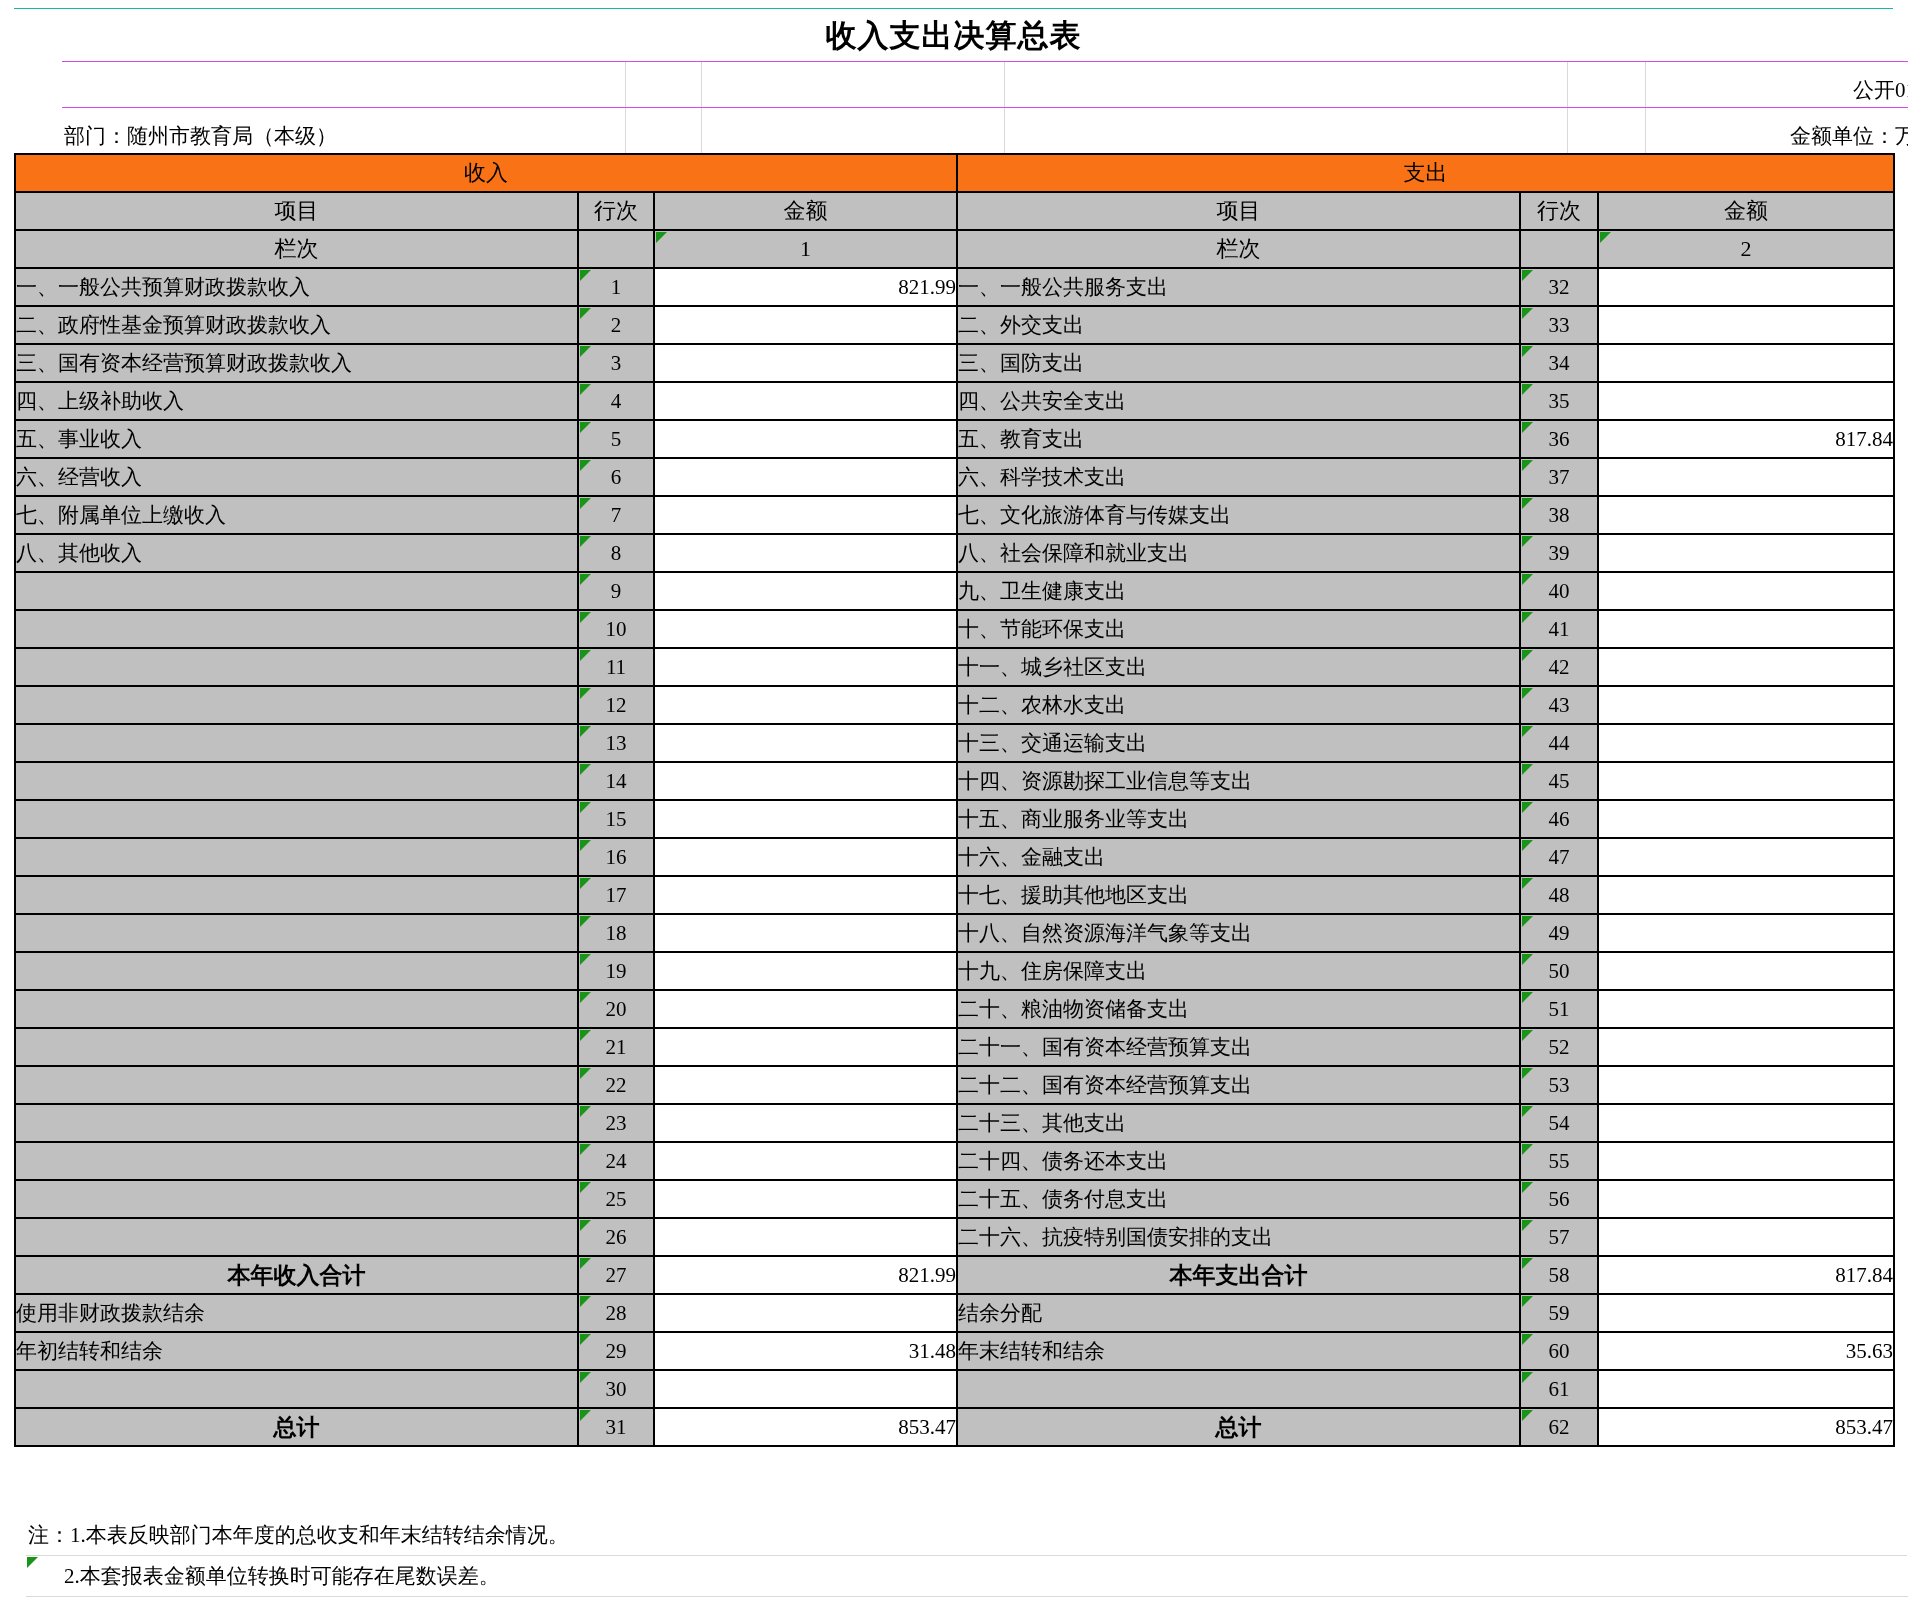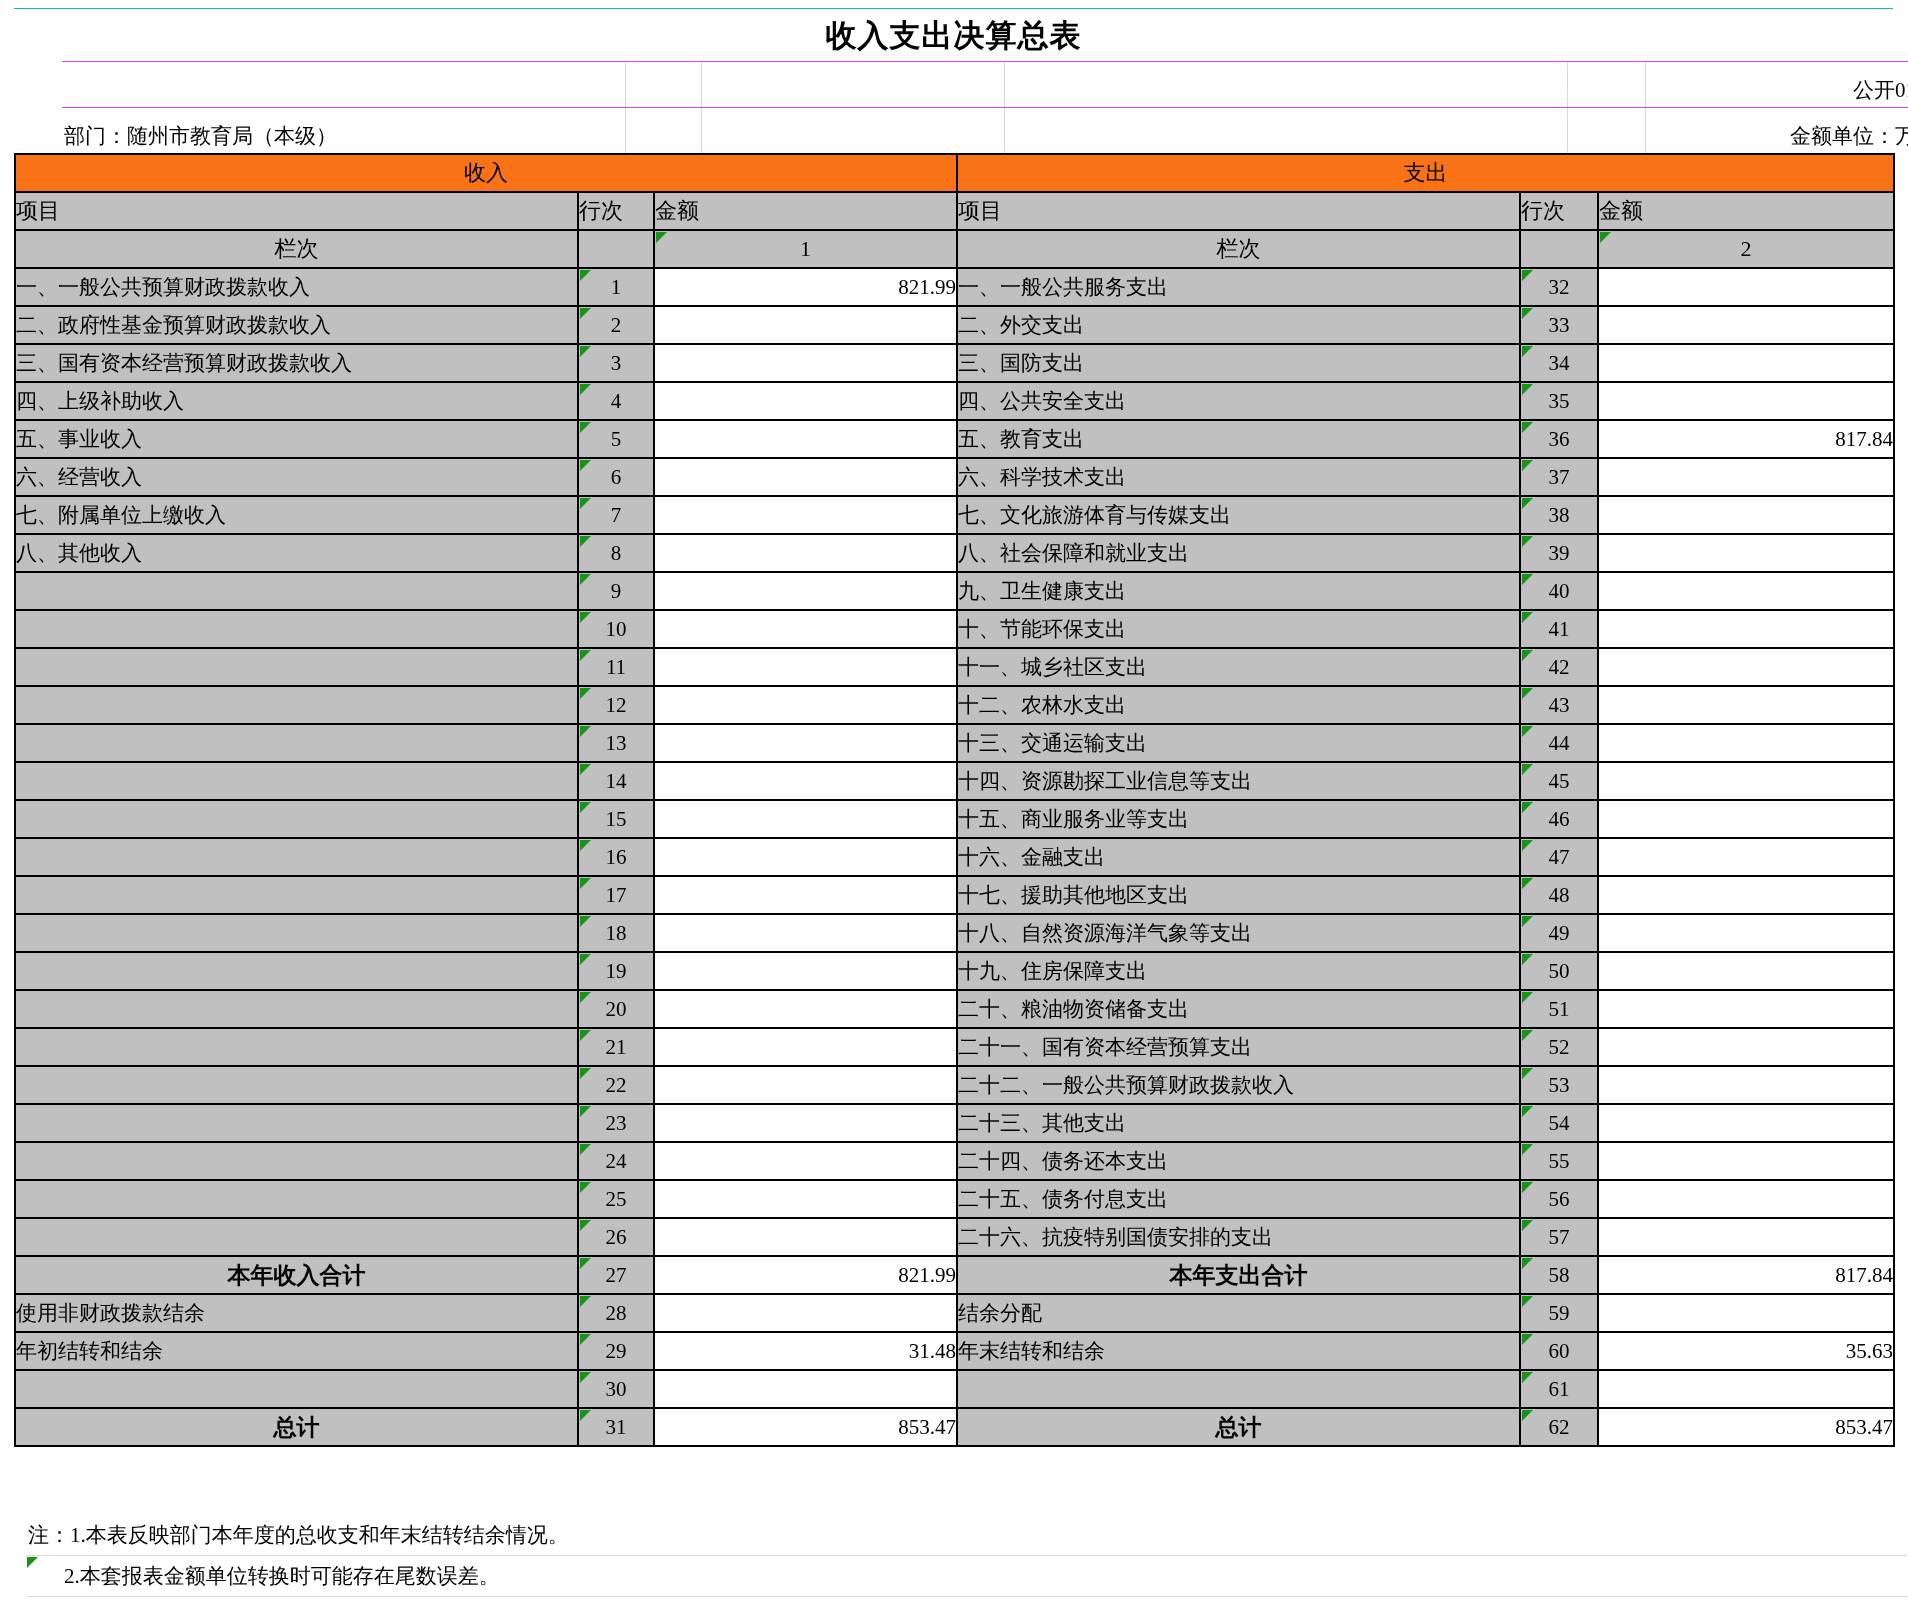--- a/index.html
+++ b/index.html
@@ -26,21 +26,21 @@
   }
   table.main{
     position:absolute;left:14px;top:153px;width:1879px;
     border-collapse:collapse;table-layout:fixed;
   }
   table.main th,table.main td{
     border:2px solid #000;padding:0;overflow:hidden;white-space:nowrap;
     font-weight:normal;font-size:21px;
   }
   tr.band th{height:36px;background:#f97316;text-align:center;font-size:22px;}
-  tr.cols th{height:36px;background:#c0c0c0;text-align:left;font-size:22px;}
+  tr.cols th{height:36px;background:#c0c0c0;text-align:center;font-size:22px;}
   tr.colindex th{height:36px;background:#c0c0c0;text-align:center;font-size:22px;}
   tbody tr{height:38px;}
   td.c-item{background:#c0c0c0;text-align:left;padding-left:5px;font-size:21px;}
   td.c-item.tot{text-align:center;font-weight:bold;font-size:23px;padding-left:0;margin-top:8px;}
   td.c-no{background:#c0c0c0;text-align:center;font-size:22px;}
   td.c-amt{background:#ffffff;text-align:right;padding-right:8px;font-size:22px;}
   .gt{position:relative;}
   .gt::before{
     content:"";position:absolute;top:1px;left:1px;width:0;height:0;
     border-top:11px solid #1a9418;border-right:11px solid transparent;
@@ -276,21 +276,21 @@
           <td class="c-no gt">21</td>
           <td class="c-amt"></td>
           <td class="c-item">二十一、国有资本经营预算支出</td>
           <td class="c-no gt">52</td>
           <td class="c-amt"></td>
         </tr>
         <tr>
           <td class="c-item"></td>
           <td class="c-no gt">22</td>
           <td class="c-amt"></td>
-          <td class="c-item">二十二、一般公共预算财政拨款收入</td>
+          <td class="c-item">二十二、国有资本经营预算支出</td>
           <td class="c-no gt">53</td>
           <td class="c-amt"></td>
         </tr>
         <tr>
           <td class="c-item"></td>
           <td class="c-no gt">23</td>
           <td class="c-amt"></td>
           <td class="c-item">二十三、其他支出</td>
           <td class="c-no gt">54</td>
           <td class="c-amt"></td>

